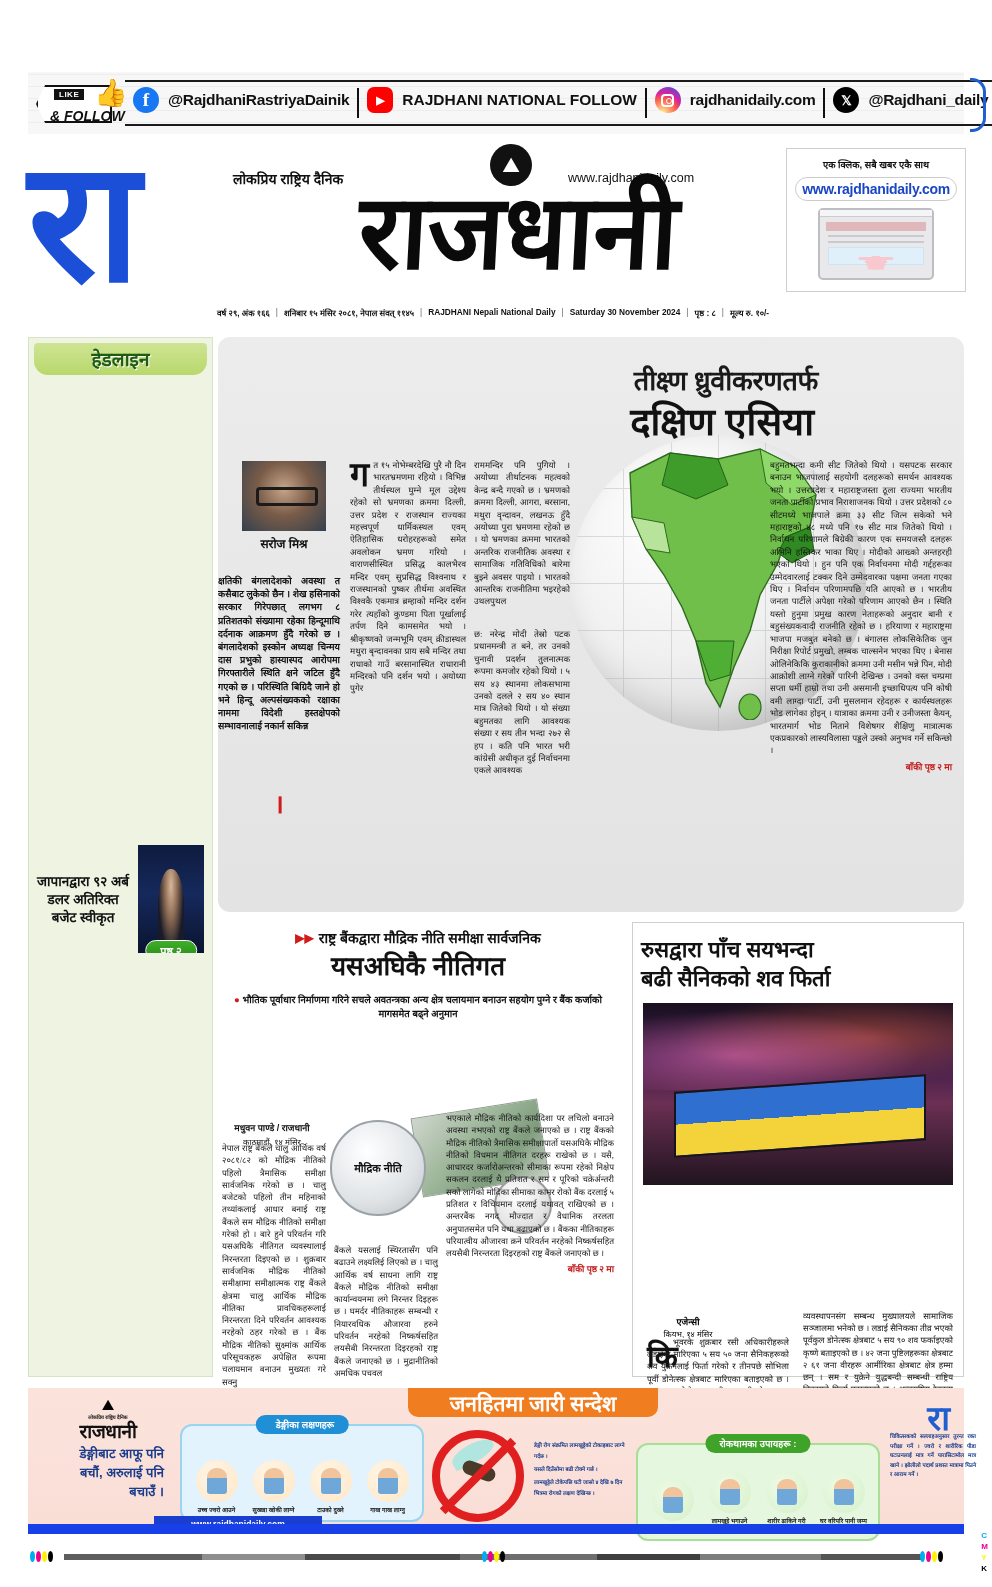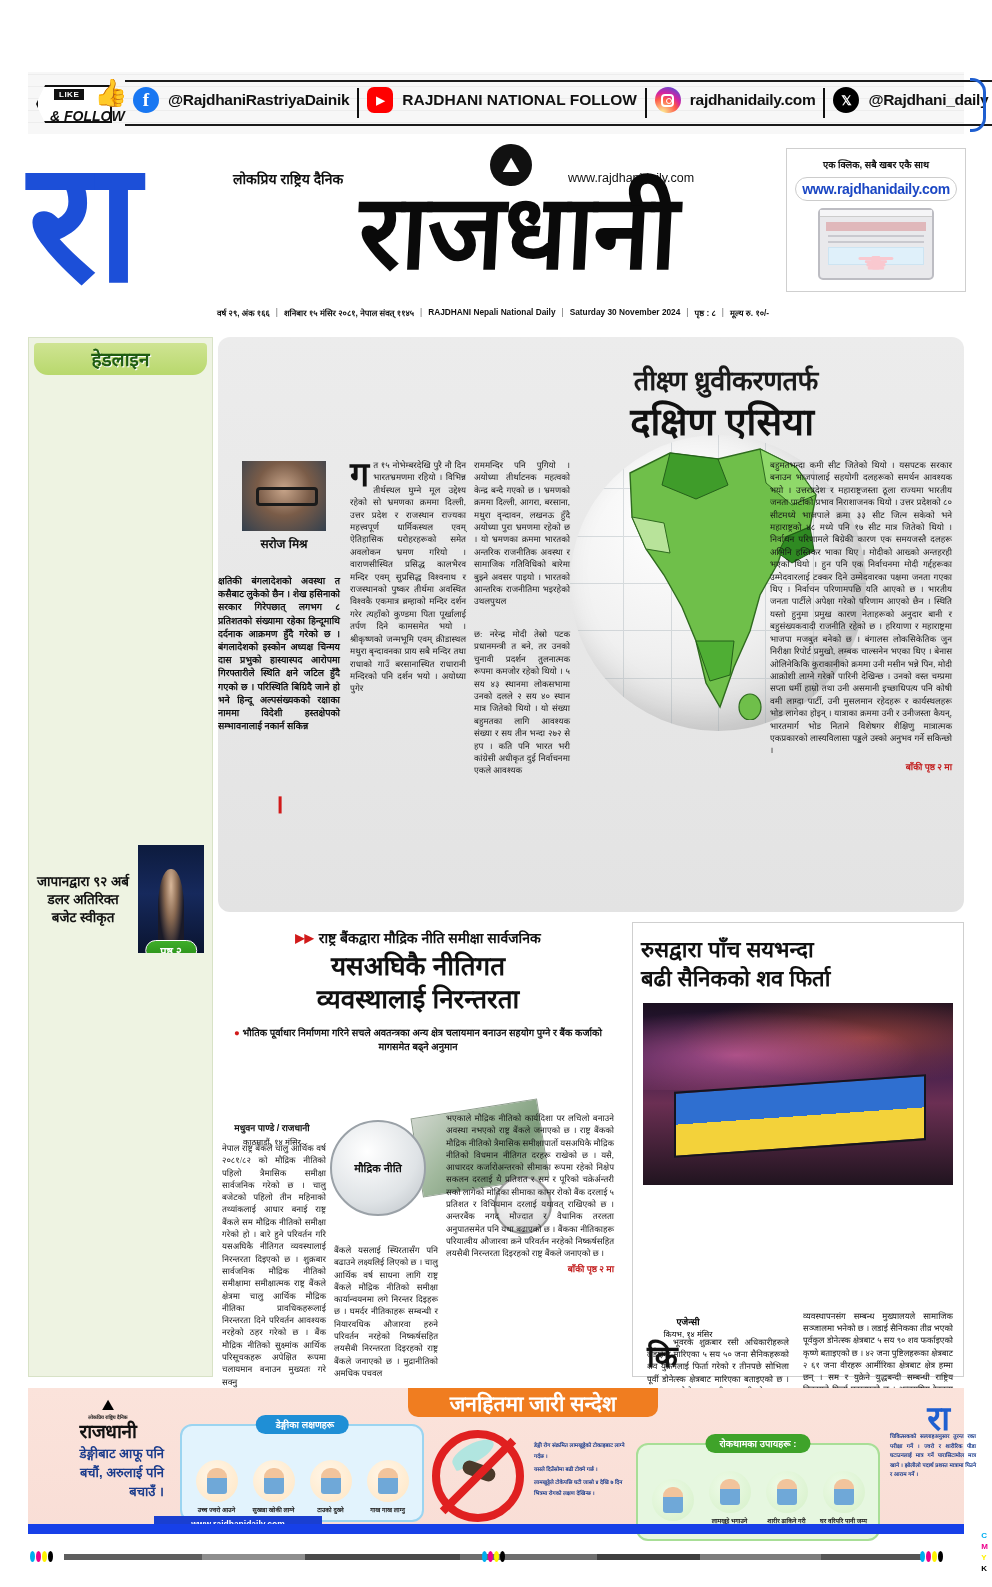--- a/index.html
+++ b/index.html
@@ -393,21 +393,20 @@
     </div>
   </div>
 
   <div class="s2">
     <div class="s2-kicker">
       <span class="arrw">▶▶</span>
       <span>राष्ट्र बैंकद्वारा मौद्रिक नीति समीक्षा सार्वजनिक</span>
     </div>
     <div class="s2-h">
       <div>यसअघिकै नीतिगत</div>
-      <div>व्यवस्थालाई निरन्तरता</div>
     </div>
     <div class="s2-sub">
       <span class="bullet-dot">●</span>
       <span>भौतिक पूर्वाधार निर्माणमा गरिने सचले अवतन्त्रका अन्य क्षेत्र चलायमान बनाउन सहयोग पुग्ने र बैंक कर्जाको मागसमेत बढ्ने अनुमान</span>
     </div>
 
     <div class="s2-cols">
       <div class="s2-by">
         <div>मधुवन पाण्डे / राजधानी</div>
         <div class="bu2">काठमाडौं, १४ मंसिर</div>

